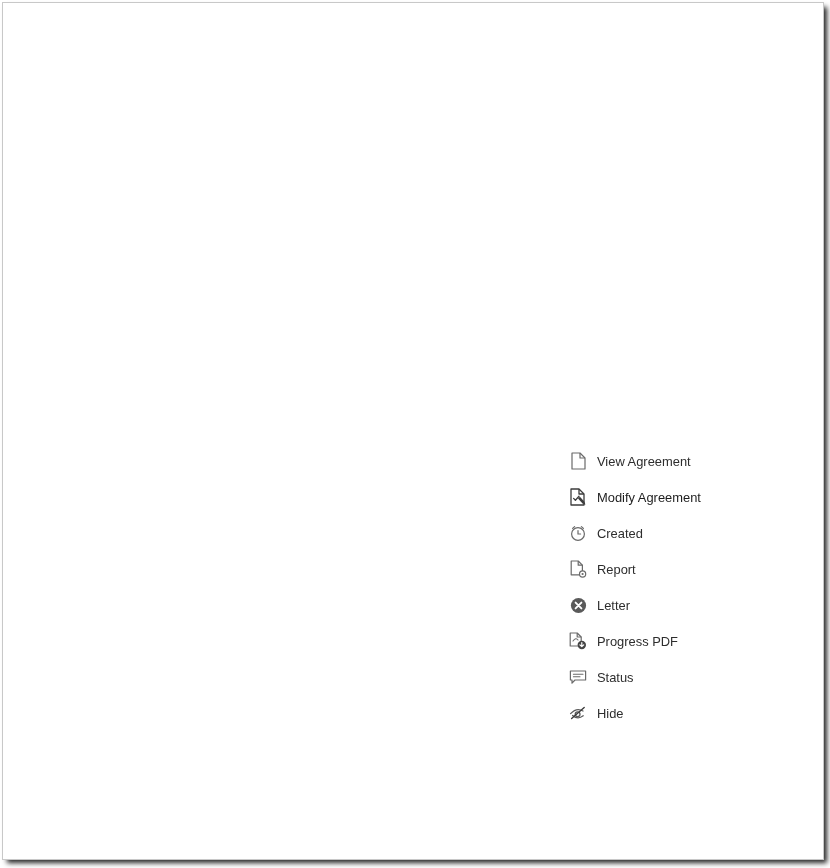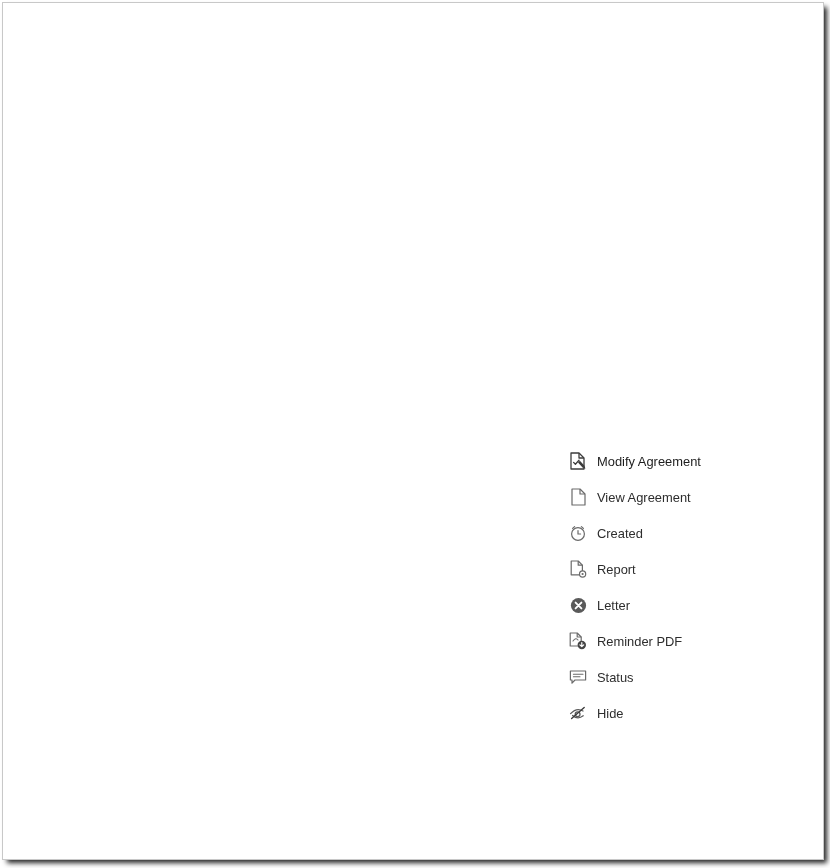--- a/index.html
+++ b/index.html
@@ -281,48 +281,48 @@
             <div class="half"></div>
           </div>
         <div class="p-name" style="top:375px;">3. hr@mydomain.dom</div>
         <div class="p-role" style="top:392px;">Signer</div>
       </div>
 
       <div class="divider" style="top:430px;"></div>
 
       <div class="menu">
 
+        <div class="menu-item">
+          <div class="mi-icon">
+            <svg width="15" height="18" viewBox="0 0 15 18">
+              <path d="M1 1 h8 l5 5 v11 h-13 z" fill="#fff" stroke="#6a6a6a" stroke-width="1.2" stroke-linejoin="round"></path>
+              <path d="M9 1 v5 h5" fill="none" stroke="#6a6a6a" stroke-width="1.2" stroke-linejoin="round"></path>
+            </svg>
+          </div>
+          <div class="mi-label">View Agreement</div>
+        </div>
+
         <div class="menu-item highlighted">
           <div class="hl" style="width:148px;"></div>
           <div class="mi-icon">
             <svg width="17" height="18" viewBox="0 0 17 18">
               <path d="M1 1 h8 l5 5 v11 h-13 z" fill="none" stroke="#3c3c3c" stroke-width="1.3" stroke-linejoin="round"></path>
               <path d="M9 1 v5 h5" fill="none" stroke="#3c3c3c" stroke-width="1.3" stroke-linejoin="round"></path>
               <path d="M3.6 10.4 l1.8 1.9 l3.6 -4" fill="none" stroke="#3c3c3c" stroke-width="1.3" stroke-linecap="round" stroke-linejoin="round"></path>
               <g transform="rotate(-42 12 13)">
                 <rect x="10.7" y="8.4" width="2.6" height="7.2" fill="#3c3c3c"></rect>
                 <polygon points="10.7,15.6 13.3,15.6 12,18" fill="#3c3c3c"></polygon>
               </g>
             </svg>
           </div>
           <div class="mi-label">Modify Agreement</div>
         </div>
 
         <div class="menu-item">
           <div class="mi-icon">
-            <svg width="15" height="18" viewBox="0 0 15 18">
-              <path d="M1 1 h8 l5 5 v11 h-13 z" fill="#fff" stroke="#6a6a6a" stroke-width="1.2" stroke-linejoin="round"></path>
-              <path d="M9 1 v5 h5" fill="none" stroke="#6a6a6a" stroke-width="1.2" stroke-linejoin="round"></path>
-            </svg>
-          </div>
-          <div class="mi-label">View Agreement</div>
-        </div>
-
-        <div class="menu-item">
-          <div class="mi-icon">
             <svg width="18" height="18" viewBox="0 0 18 18">
               <circle cx="9" cy="10" r="6.4" fill="none" stroke="#6a6a6a" stroke-width="1.2"></circle>
               <path d="M9 6.6 V10 h2.6" fill="none" stroke="#6a6a6a" stroke-width="1.2" stroke-linecap="round"></path>
               <path d="M3.6 4.4 L5.6 2.6" fill="none" stroke="#6a6a6a" stroke-width="1.2" stroke-linecap="round"></path>
               <path d="M14.4 4.4 L12.4 2.6" fill="none" stroke="#6a6a6a" stroke-width="1.2" stroke-linecap="round"></path>
             </svg>
           </div>
           <div class="mi-label">Created</div>
         </div>
 
@@ -351,21 +351,21 @@
         <div class="menu-item">
           <div class="mi-icon">
             <svg width="18" height="18" viewBox="0 0 18 18">
               <path d="M1.2 1 h7 l4 4 v9 h-11 z" fill="none" stroke="#6a6a6a" stroke-width="1.2" stroke-linejoin="round"></path>
               <path d="M8.2 1 v4 h4" fill="none" stroke="#6a6a6a" stroke-width="1.2" stroke-linejoin="round"></path>
               <path d="M4 9 q3 -4 5 -1" fill="none" stroke="#6a6a6a" stroke-width="1.1" stroke-linecap="round"></path>
               <circle cx="12.8" cy="13" r="4.2" fill="#454545"></circle>
               <path d="M12.8 10.6 v4 M10.9 12.8 l1.9 1.9 l1.9 -1.9" stroke="#ffffff" stroke-width="1.2" fill="none" stroke-linecap="round" stroke-linejoin="round"></path>
             </svg>
           </div>
-          <div class="mi-label">Reminder PDF</div>
+          <div class="mi-label">Progress PDF</div>
         </div>
 
 
 
         <div class="menu-item">
           <div class="mi-icon">
             <svg width="18" height="17" viewBox="0 0 18 17">
               <path d="M1.4 2 h15.2 v9 h-10.6 l-3 3.2 v-3.2 h-1.6 z" fill="none" stroke="#6a6a6a" stroke-width="1.2" stroke-linejoin="round"></path>
               <path d="M4.4 5.2 h9.6 M4.4 7.8 h6.6" stroke="#6a6a6a" stroke-width="1.1" stroke-linecap="round"></path>
             </svg>

